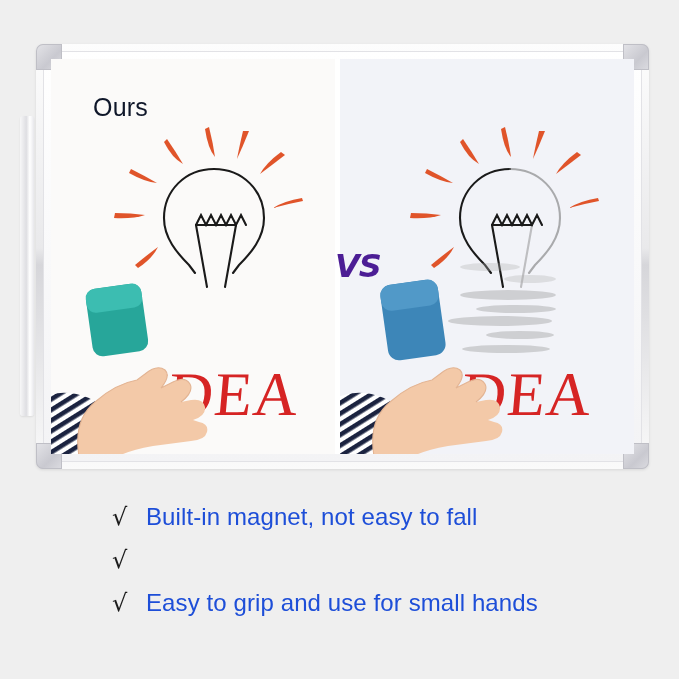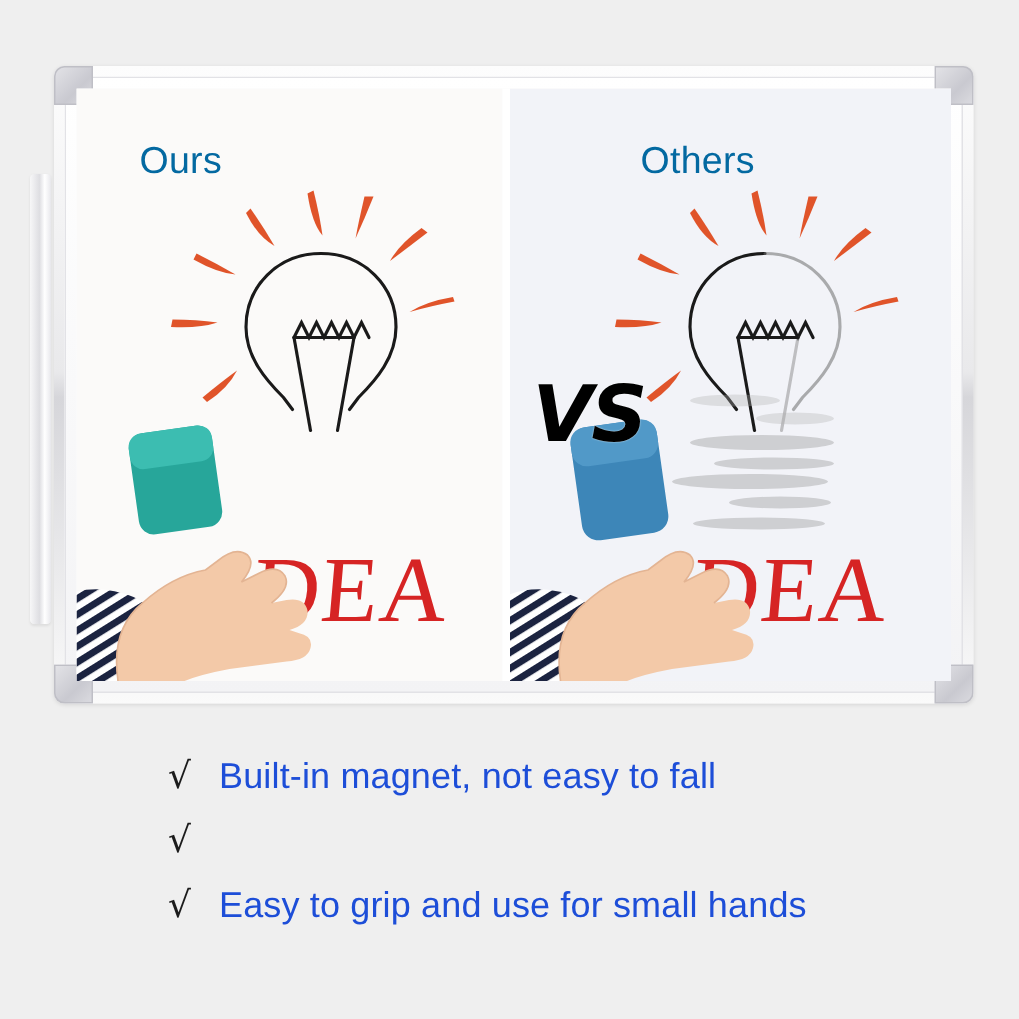--- a/index.html
+++ b/index.html
@@ -79,21 +79,21 @@
     position: absolute;
     left: 284px; top: 0; bottom: 0;
     width: 5px;
     background: #ffffff;
   }
 
   .panel-title {
     position: absolute;
     top: 34px;
     font-size: 25px;
-    color: #0369a1;
+    color: #0f172a;
     letter-spacing: .2px;
     white-space: nowrap;
   }
   .panel.left  .panel-title { left: 42px; }
   .panel.right .panel-title { left: 87px; }
 
   .bulb-art {
     position: absolute;
     top: 58px;
     width: 210px;
@@ -124,26 +124,26 @@
   }
   .panel.left  .idea-word { left: 96px; }
   .panel.right .idea-word { left: 100px; }
 
   
   .smudge-layer { position:absolute; left:0; top:0; width:100%; height:100%; }
 
   
   #vs-badge {
     position: absolute;
-    left: 304px;
+    left: 284px;
     top: 188px;
-    font-size: 52px;
+    font-size: 32px;
     font-weight: 700;
     font-style: italic;
-    color: #000000;
+    color: #4c1d95;
     letter-spacing: -1px;
     z-index: 6;
     font-family: "DejaVu Sans", sans-serif;
     text-shadow: 0 0 1px rgba(255,255,255,.9);
   }
 
   
   #pen-tray-rail {
     position: absolute;
     left: -16px;
@@ -251,21 +251,20 @@
           <path d="M46 186 Q40 150 62 132 Q82 114 104 110 L112 104
                    Q124 94 132 100 Q138 106 128 118
                    L140 112 Q152 106 157 114 Q161 122 148 132" fill="none" stroke="#e3b493" stroke-width="1.1"></path>
         </svg>
       </div>
 
       <div class="panel-divider"></div>
 
       <div class="panel right">
 
-        <div class="panel-title">Others</div>
 
         <svg class="bulb-art" viewBox="0 0 210 200">
           <g stroke="#1a1a1a" stroke-width="2.1" fill="none" stroke-linecap="round">
             <path d="M105 52 C 76 52 55 74 55 101 C 55 121 68 136 80 148 L 86 156"></path>
             <path d="M105 52 C 134 52 155 74 155 101 C 155 121 142 136 130 148 L 124 156" stroke="#6d6d6d" opacity=".55"></path>
             <path d="M82 110 l5 -10 5 10 5 -10 5 10 5 -10 5 10 5 -10 5 10 5 -10 5 10" transform="translate(5,-2)"></path>
             <path d="M87 108 L 98 170"></path>
             <path d="M127 108 L 116 170" stroke="#8a8a8a" opacity=".5"></path>
             <path d="M87 108 L 127 108"></path>
           </g>

